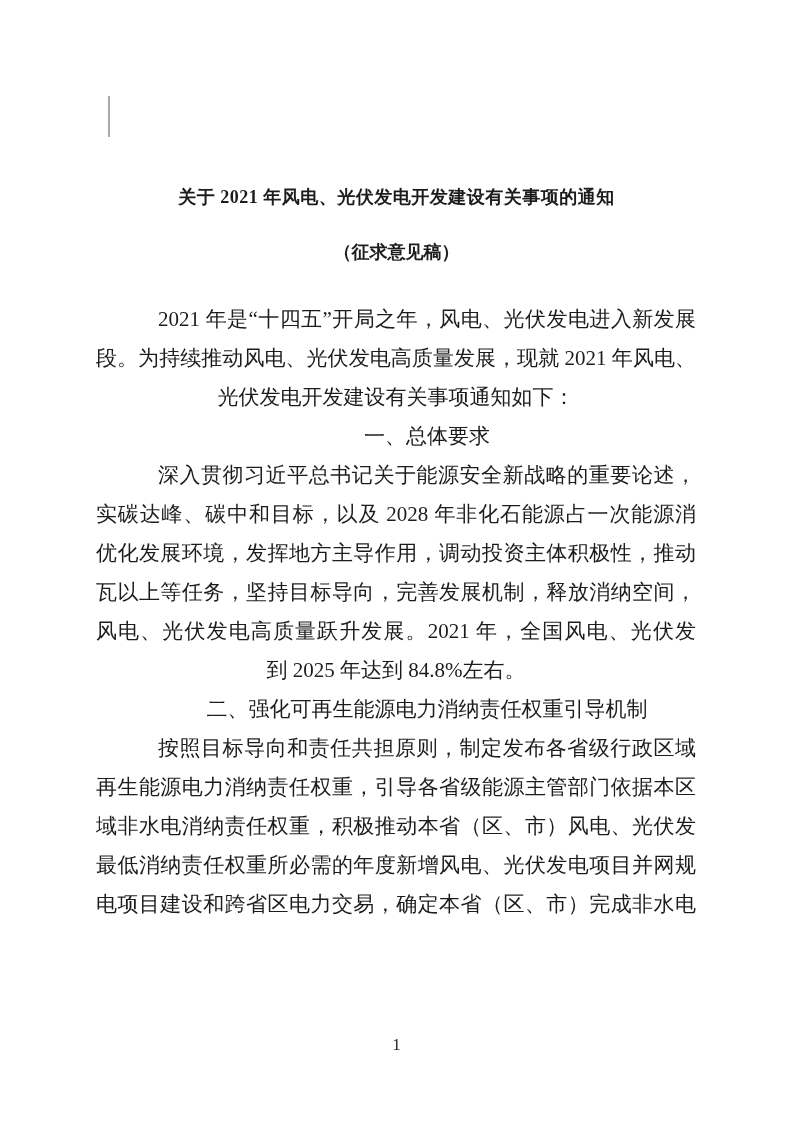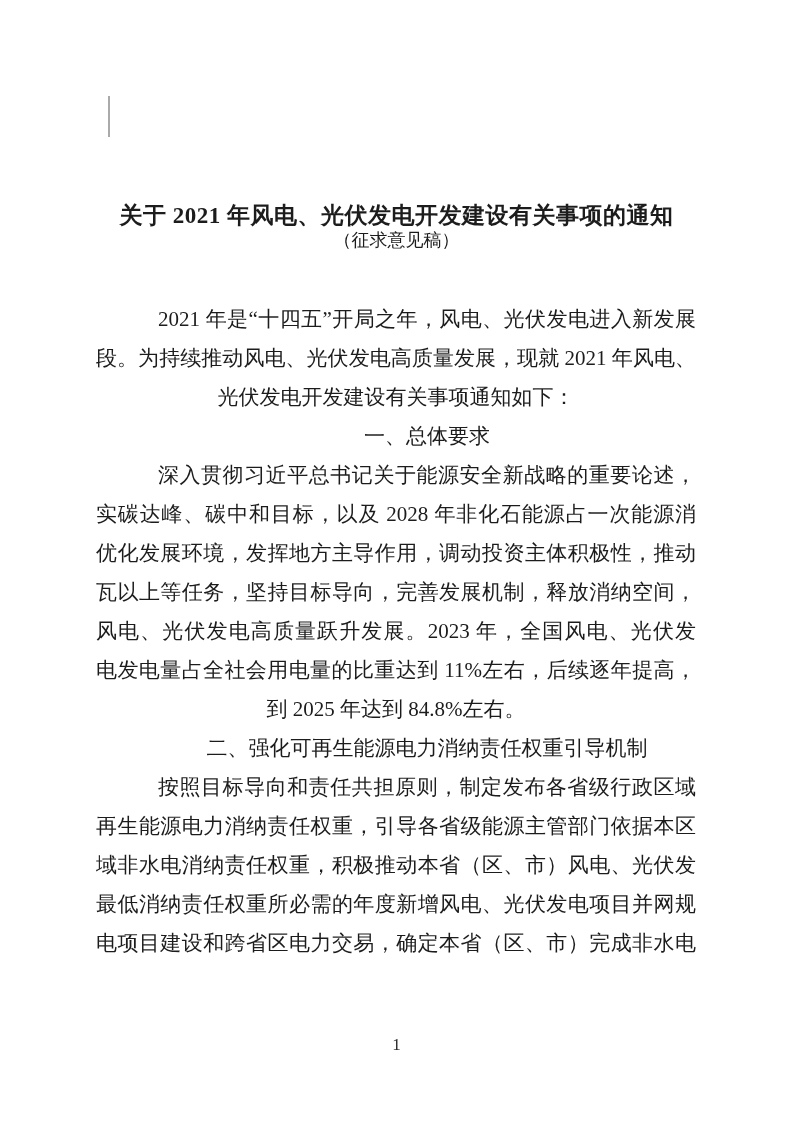--- a/index.html
+++ b/index.html
@@ -23,36 +23,35 @@
     width: 2px;
     height: 41px;
     background: #aaaaaa;
   }
   .doc-title {
     position: absolute;
     top: 182px;
     left: 60px;
     right: 60px;
     text-align: center;
-    font-size: 23px;
+    font-size: 18px;
     line-height: 30px;
     font-weight: 700;
     letter-spacing: 0.5px;
     white-space: nowrap;
-    margin-top: 19px;
   }
   .doc-subtitle {
     position: absolute;
-    top: 228px;
+    top: 240px;
     left: 60px;
     right: 60px;
     text-align: center;
     font-size: 18px;
     line-height: 24px;
-    font-weight: 400;
+    font-weight: 700;
   }
   .doc-body {
     position: absolute;
     top: 300px;
     left: 96px;
     width: 600px;
   }
   .body-line {
     height: 39px;
     line-height: 39px;
@@ -97,22 +96,21 @@
 
   <div class="doc-body" id="doc-body">
       <div class="body-line indent fill">2021 年是“十四五”开局之年，风电、光伏发电进入新发展阶</div>
       <div class="body-line fill">段。为持续推动风电、光伏发电高质量发展，现就 2021 年风电、</div>
       <div class="body-line">光伏发电开发建设有关事项通知如下：</div>
       <div class="body-line indent heading">一、总体要求</div>
       <div class="body-line indent fill">深入贯彻习近平总书记关于能源安全新战略的重要论述，落</div>
       <div class="body-line fill">实碳达峰、碳中和目标，以及 2028 年非化石能源占一次能源消</div>
       <div class="body-line fill">优化发展环境，发挥地方主导作用，调动投资主体积极性，推动</div>
       <div class="body-line fill">瓦以上等任务，坚持目标导向，完善发展机制，释放消纳空间，</div>
-      <div class="body-line fill">风电、光伏发电高质量跃升发展。2023 年，全国风电、光伏发</div>
-      <div class="body-line fill">电发电量占全社会用电量的比重达到 11%左右，后续逐年提高，</div>
+      <div class="body-line fill">风电、光伏发电高质量跃升发展。2021 年，全国风电、光伏发</div>
       <div class="body-line">到 2025 年达到 84.8%左右。</div>
       <div class="body-line indent heading">二、强化可再生能源电力消纳责任权重引导机制</div>
       <div class="body-line indent fill">按照目标导向和责任共担原则，制定发布各省级行政区域可</div>
       <div class="body-line fill">再生能源电力消纳责任权重，引导各省级能源主管部门依据本区</div>
       <div class="body-line fill">域非水电消纳责任权重，积极推动本省（区、市）风电、光伏发</div>
       <div class="body-line fill">最低消纳责任权重所必需的年度新增风电、光伏发电项目并网规</div>
       <div class="body-line fill">电项目建设和跨省区电力交易，确定本省（区、市）完成非水电</div>
     </div>
 
   <div class="page-number">1</div>

